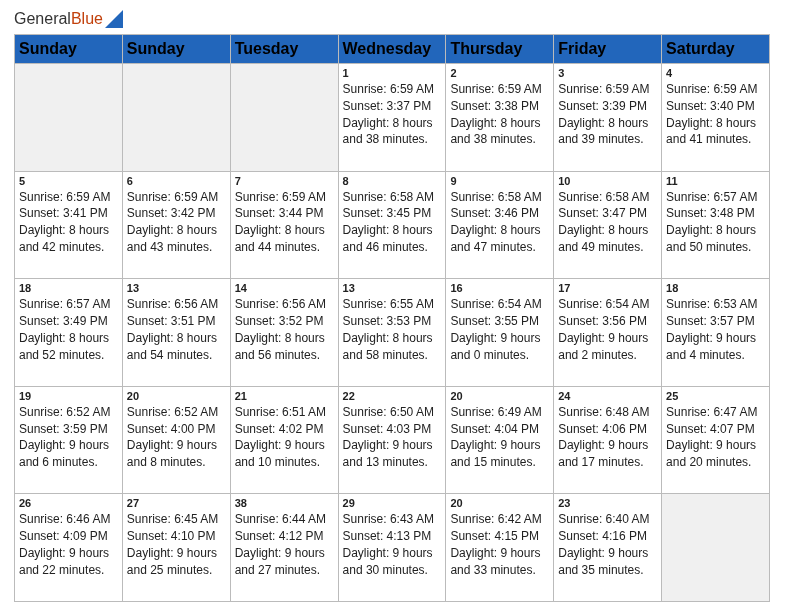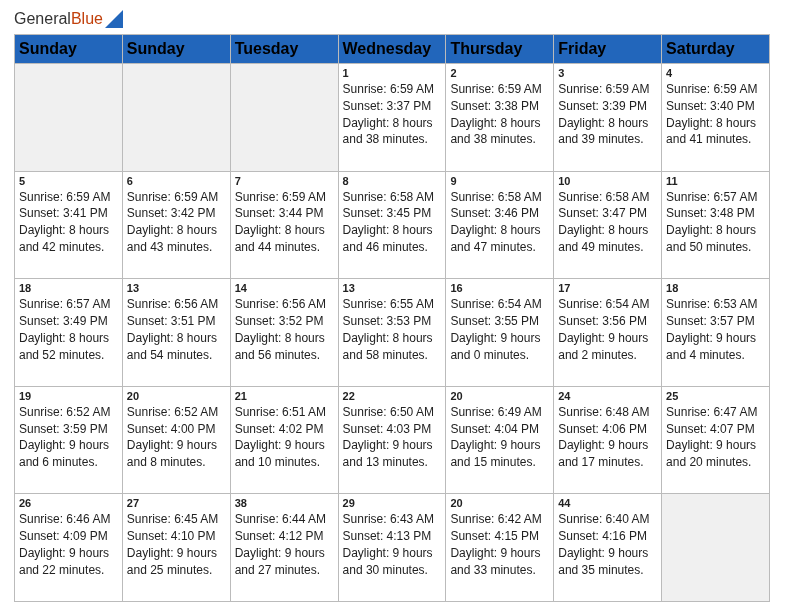--- a/index.html
+++ b/index.html
@@ -241,20 +241,20 @@
           </td>
           <td>
             <span class="day-num">29</span>
             <div class="day-info">Sunrise: 6:43 AM<br>Sunset: 4:13 PM<br>Daylight: 9 hours<br>and 30 minutes.</div>
           </td>
           <td>
             <span class="day-num">20</span>
             <div class="day-info">Sunrise: 6:42 AM<br>Sunset: 4:15 PM<br>Daylight: 9 hours<br>and 33 minutes.</div>
           </td>
           <td>
-            <span class="day-num">44</span>
+            <span class="day-num">23</span>
             <div class="day-info">Sunrise: 6:40 AM<br>Sunset: 4:16 PM<br>Daylight: 9 hours<br>and 35 minutes.</div>
           </td>
           <td class="empty"></td>
         </tr>
       </tbody>
   </table>
 </div>
 
 </body></html>

